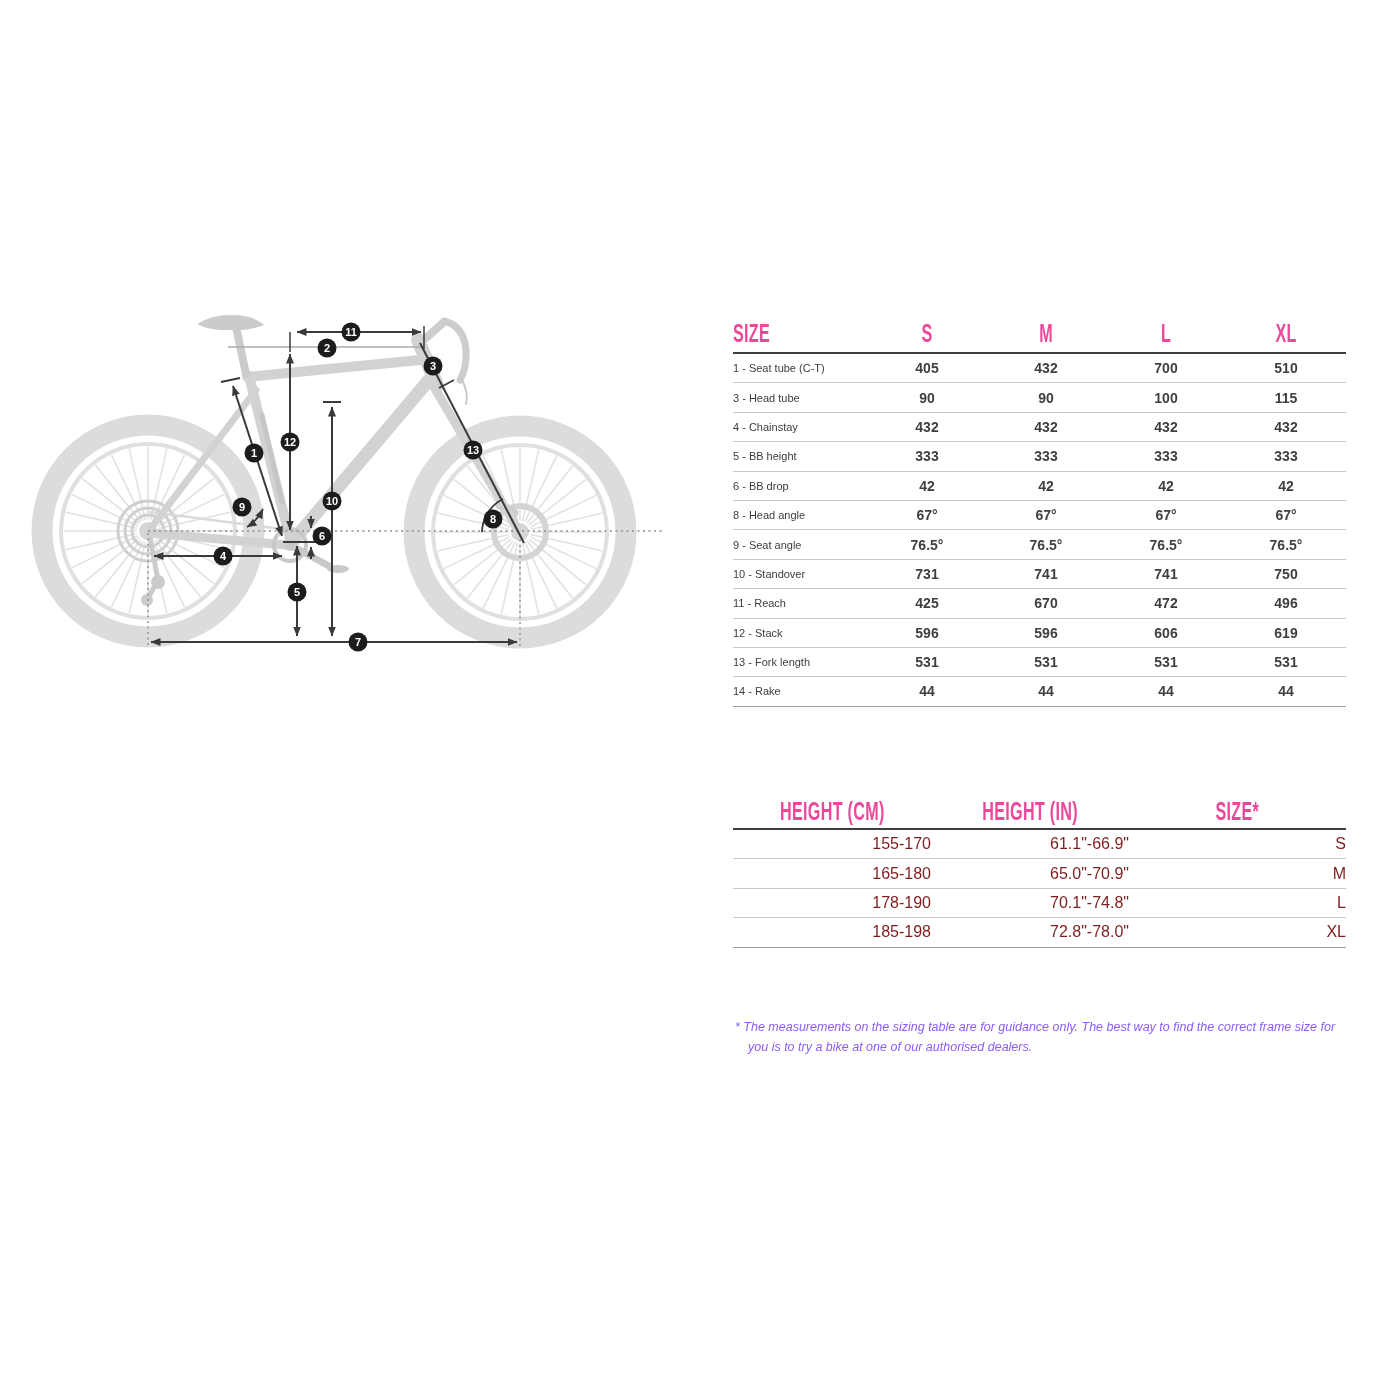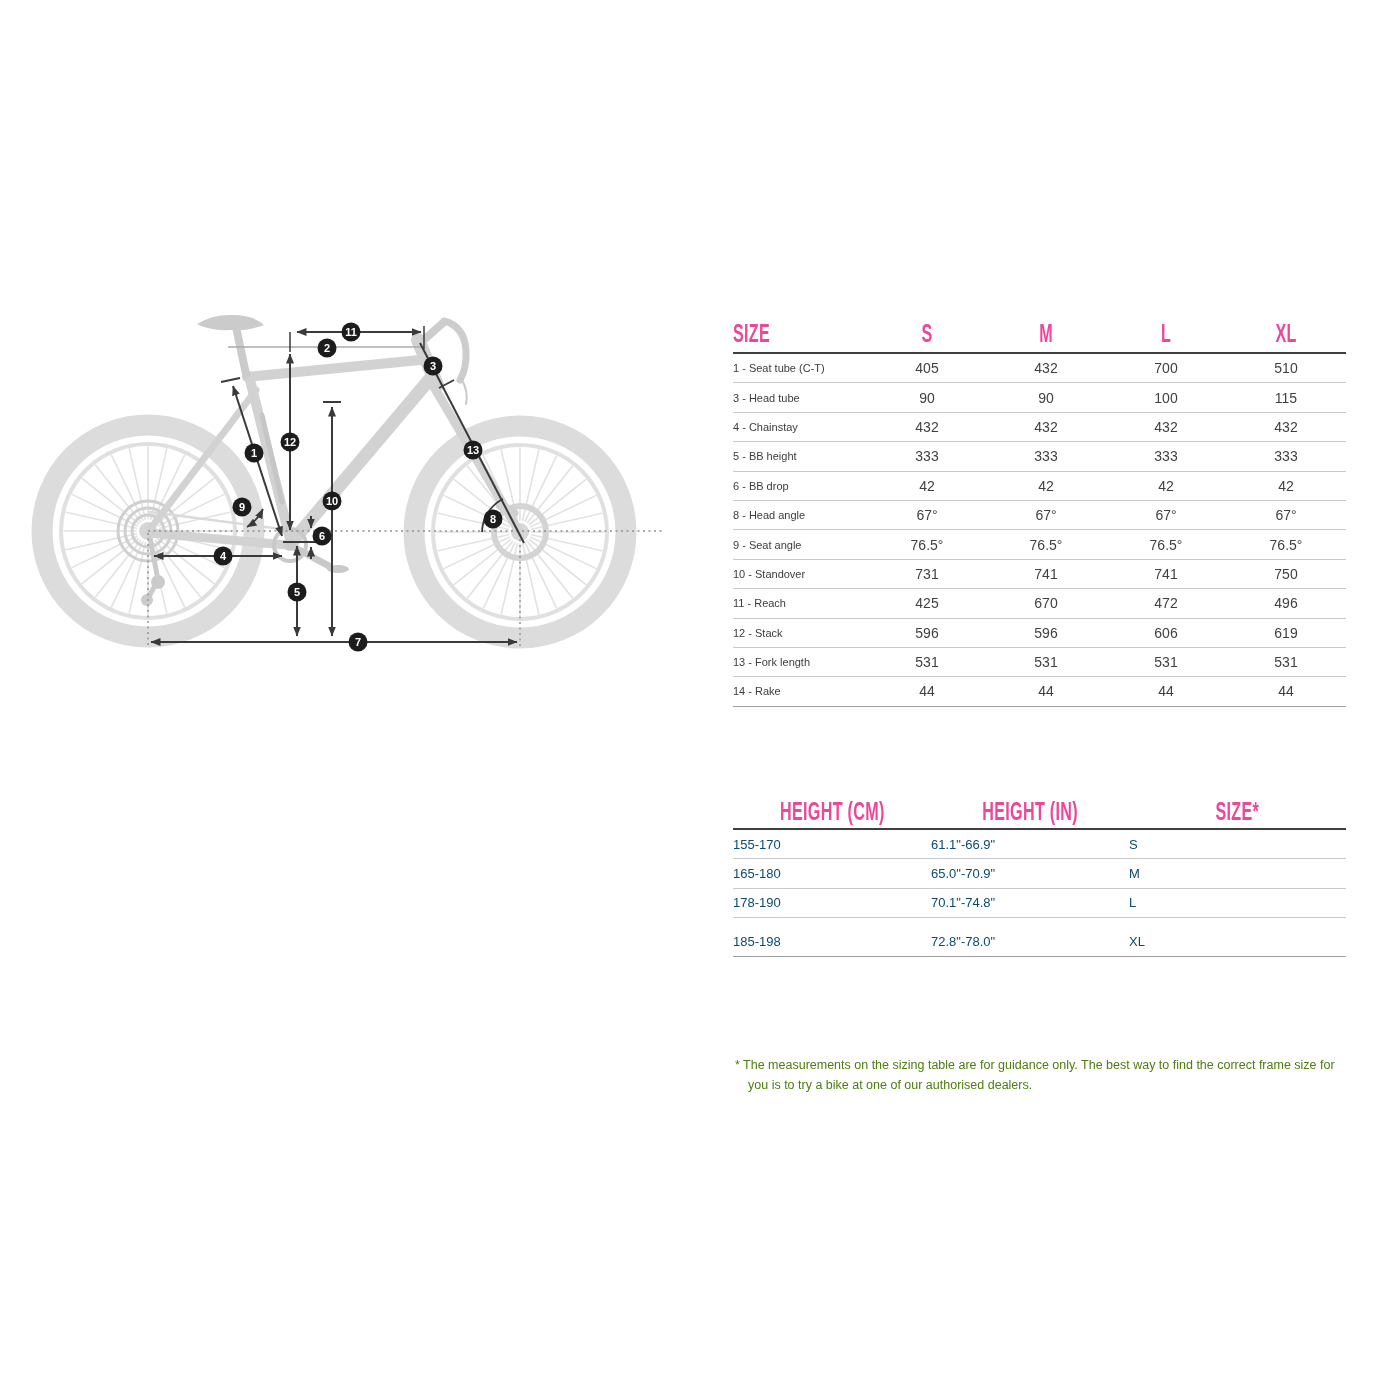--- a/index.html
+++ b/index.html
@@ -10,35 +10,35 @@
   .a2{marker-start:url(#as);marker-end:url(#ae);}
   .ae{marker-end:url(#ae);}
   
   .geo-table{position:absolute;left:733px;top:315px;width:613px;}
   .ghead{display:grid;grid-template-columns:135px 118px 120px 120px 120px;align-items:center;
          height:37px;border-bottom:2px solid #3f3f3f;}
   .grow{display:grid;grid-template-columns:135px 118px 120px 120px 120px;align-items:center;
         height:28.4px;border-bottom:1px solid #c9c9c9;}
   #geo-rows .grow:last-child{border-bottom:1px solid #9e9e9e;}
   .glabel{font-size:11px;color:#3c3c3c;text-align:left;}
-  .gval{font-size:14px;color:#3f3f3f;text-align:center;}
+  .gval{font-size:14px;color:#3f3f3f;text-align:center;font-weight:bold;}
   .th{font-weight:bold;font-size:26px;color:#ec4899;display:flex;justify-content:center;align-items:center;}
   .th.left{justify-content:flex-start;}
   .cond{display:inline-block;transform:scaleX(0.62);transform-origin:center;white-space:nowrap;letter-spacing:0.5px;}
   .th.left .cond{transform-origin:left center;}
   
   .size-table{position:absolute;left:733px;top:795px;width:613px;}
   .shead{display:grid;grid-template-columns:198px 198px 217px;align-items:center;
          height:33px;border-bottom:2px solid #3f3f3f;}
   .srow{display:grid;grid-template-columns:198px 198px 217px;align-items:center;
-        height:28.4px;border-bottom:1px solid #c9c9c9;font-size:13px;color:#0c4a6e;text-align:left;}
-  #size-rows .srow:last-child{border-bottom-color:#9e9e9e;margin-top:9px;}
+        height:28.4px;border-bottom:1px solid #c9c9c9;font-size:16px;color:#7f1d1d;text-align:right;}
+  #size-rows .srow:last-child{border-bottom-color:#9e9e9e;}
   
-  .footnote{position:absolute;left:735px;top:1042px;width:604px;font-size:12.5px;
-            color:#4d7c0f;line-height:1.6;padding-left:13px;text-indent:-13px;}
+  .footnote{position:absolute;left:735px;top:1004px;width:604px;font-size:12.5px;font-style:italic;
+            color:#8b5cf6;line-height:1.6;padding-left:13px;text-indent:-13px;}
 </style>
 </head>
 <body>
 
 <div class="canvas">
 
   <svg id="bike-diagram" viewBox="0 0 730 430" xmlns="http://www.w3.org/2000/svg">
     <defs>
       <marker id="ae" viewBox="0 0 10 8" refX="9.5" refY="4" markerWidth="10" markerHeight="8" markerUnits="userSpaceOnUse" orient="auto">
         <path d="M0,0 L10,4 L0,8 z" fill="#3a3a3a"></path>

